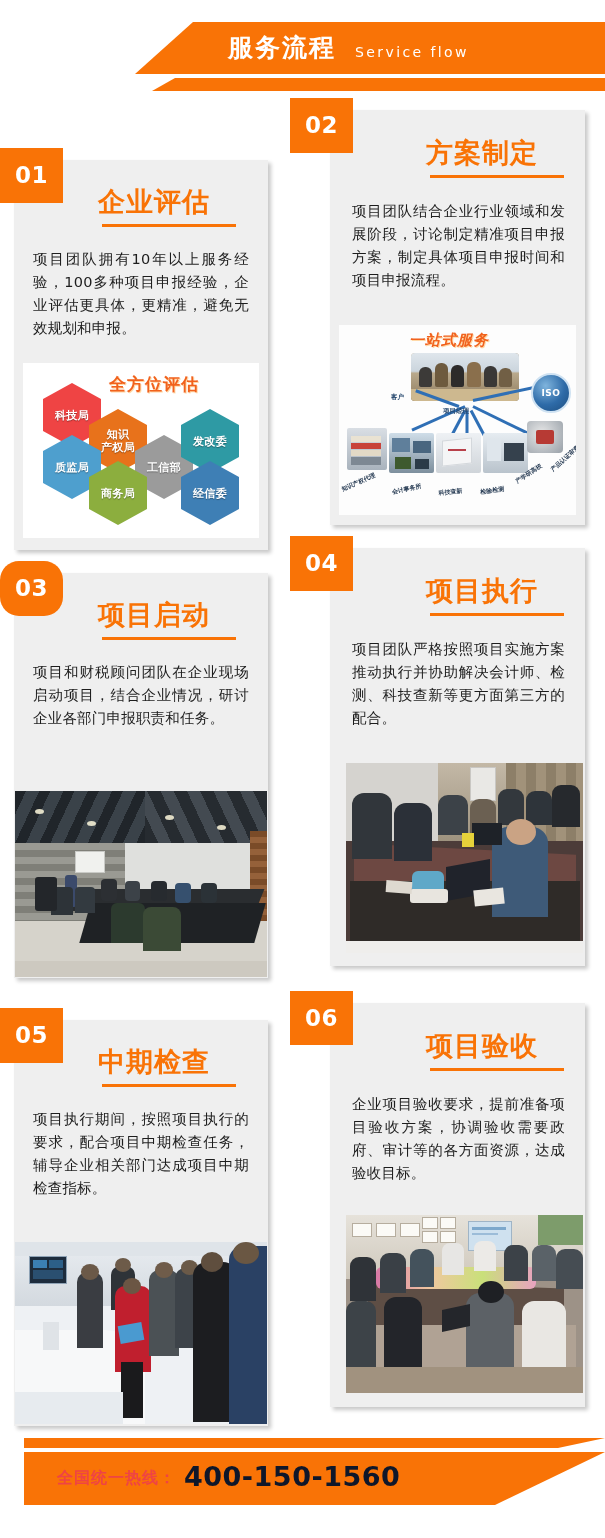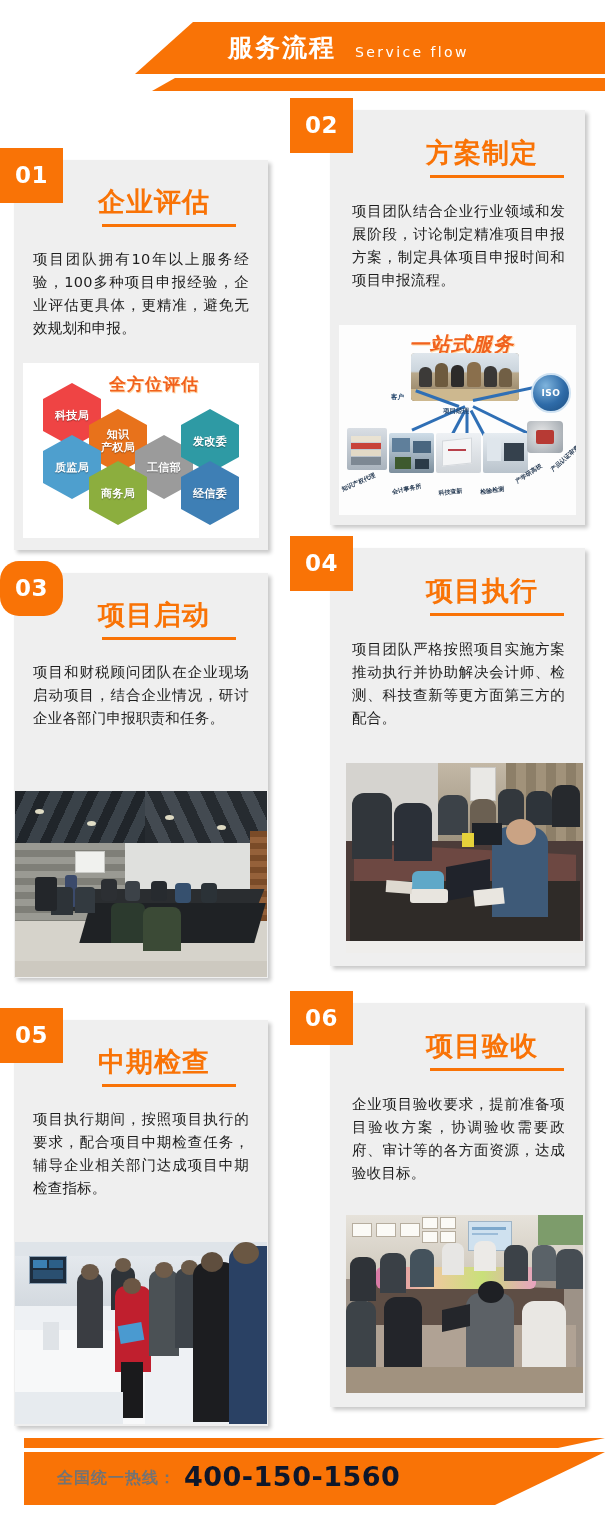--- a/index.html
+++ b/index.html
@@ -63,21 +63,21 @@
     clip-path: polygon(50% 0%, 100% 25%, 100% 75%, 50% 100%, 0% 75%, 0% 25%);
     display:flex; align-items:center; justify-content:center;
     color:#ffffff; font-size:11px; font-weight:bold; line-height:13px;
     text-align:center; letter-spacing:0.3px;
     text-shadow: 0 1px 1px rgba(0,0,0,.35);
   }
 
   
   .svcbox { position:absolute; background:#fdfdfd; overflow:hidden; }
   .svcttl {
-    position:absolute; font-size:20px; font-weight:bold; color:#F1621D;
+    position:absolute; font-size:15px; font-weight:bold; color:#F1621D;
     font-style:italic; letter-spacing:1px; white-space:nowrap;
     text-shadow: 1px 1px 0 #ffd9a8;
   }
   .svc-lab {
     position:absolute; font-size:6.5px; color:#26486e; white-space:nowrap;
     font-weight:bold;
   }
   .svc-bot {
     position:absolute; font-size:6px; color:#2b3f57; white-space:nowrap;
     font-weight:bold; transform-origin: left bottom;
@@ -106,21 +106,21 @@
     background:#F97306;
     clip-path: polygon(0 0, 581px 0, 534px 10px, 0 10px);
   }
   .ft-band {
     position:absolute; left:24px; top:1452px; width:581px; height:53px;
     background:#F97306;
     clip-path: polygon(0 0, 581px 0, 471px 53px, 0 53px);
   }
   .ft-label {
     position:absolute; left:57px; top:1468px;
-    color:#737373; font-size:16px; font-weight:bold; letter-spacing:1px;
+    color:#ef4444; font-size:16px; font-weight:bold; letter-spacing:1px;
     white-space:nowrap;
   }
   .ft-phone {
     position:absolute; left:184px; top:1461px;
     color:#0f172a; font-size:27px; font-weight:bold; letter-spacing:0.5px;
     white-space:nowrap;
   }
 </style>
 </head>
 <body>

